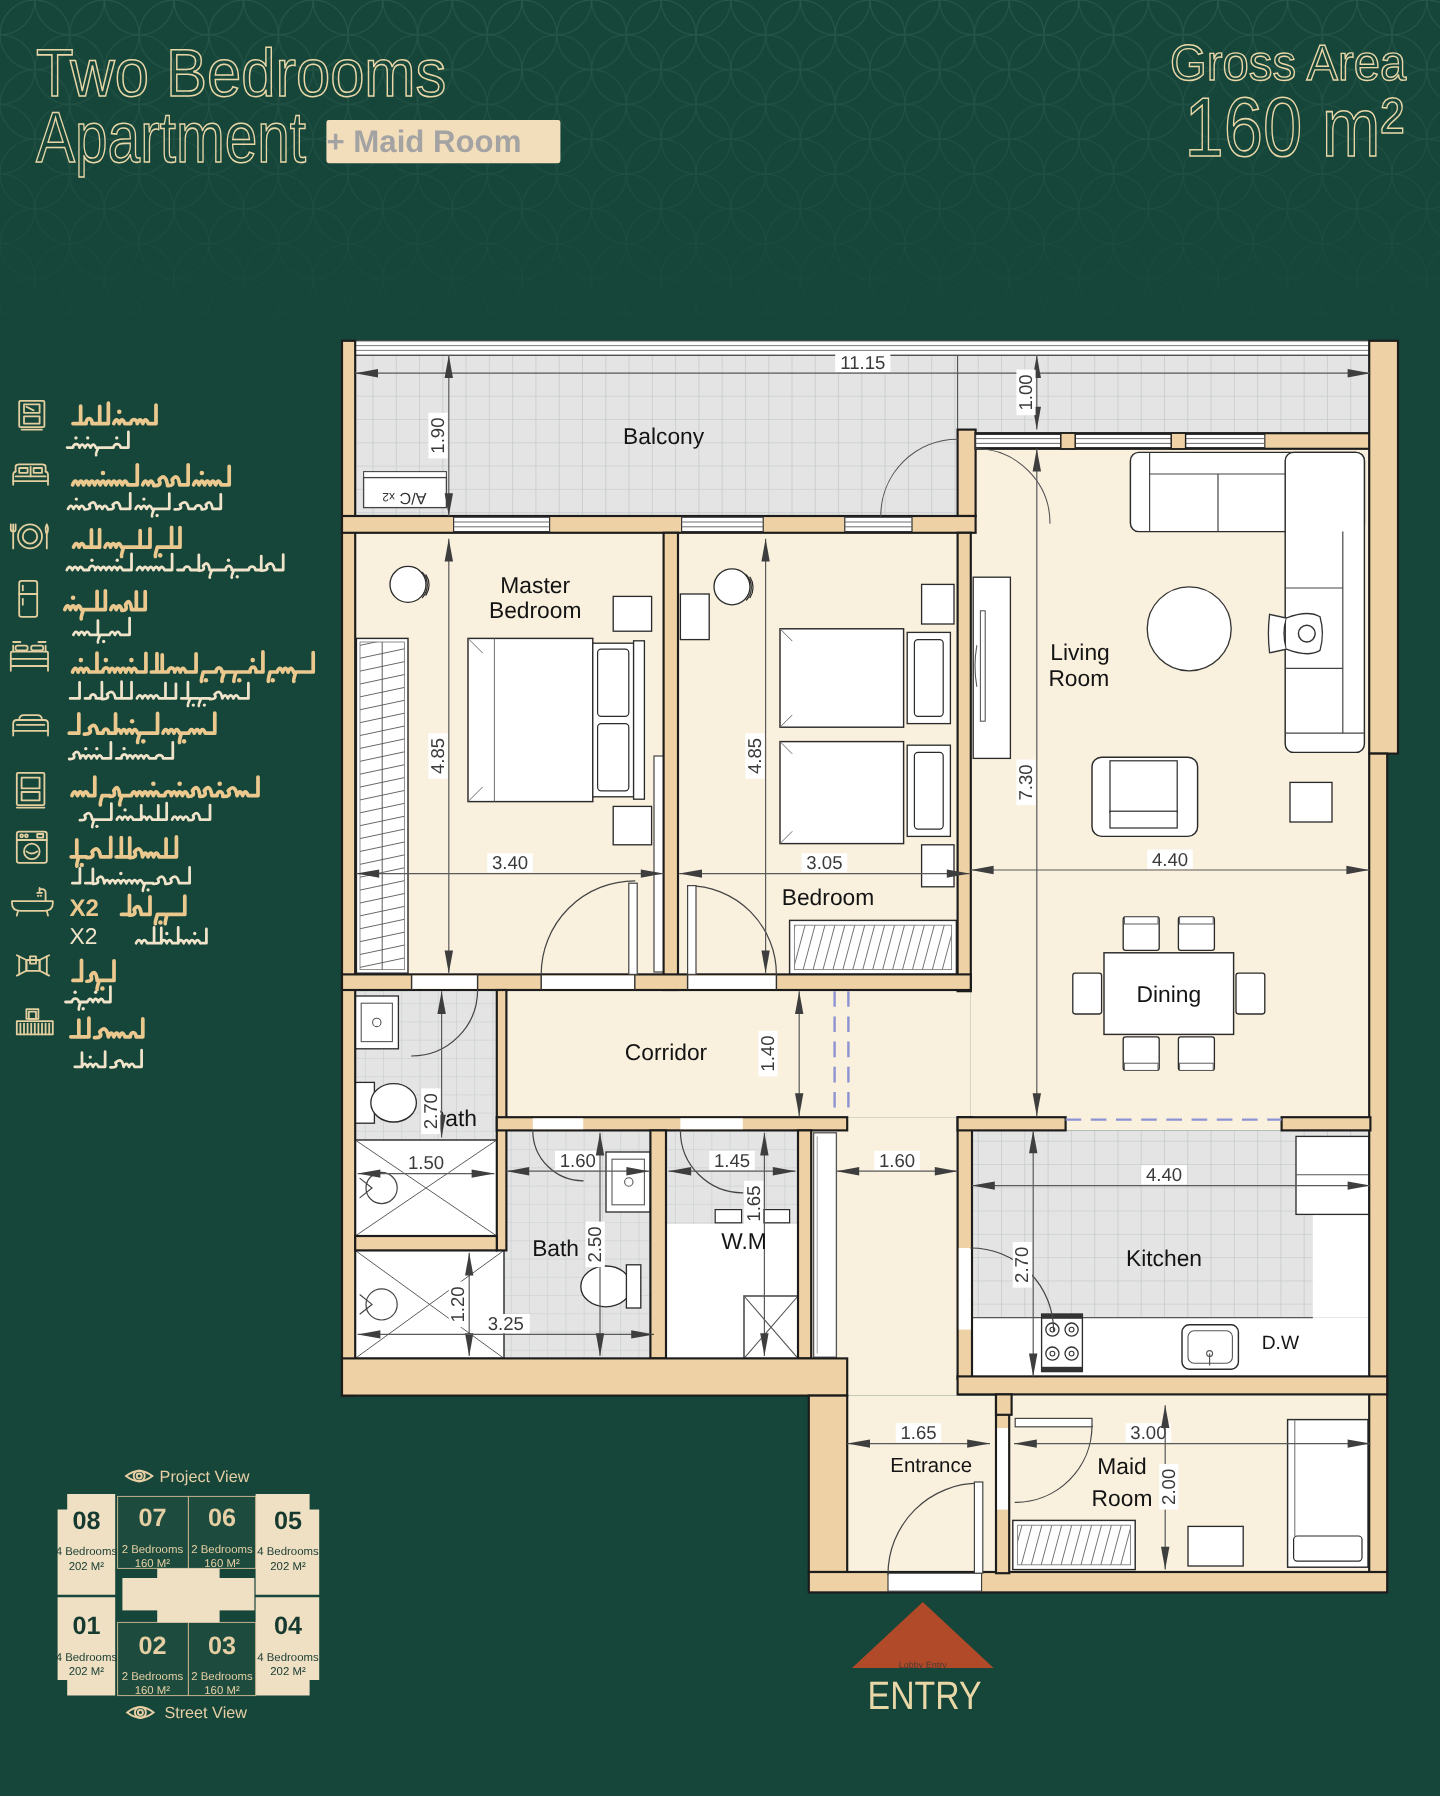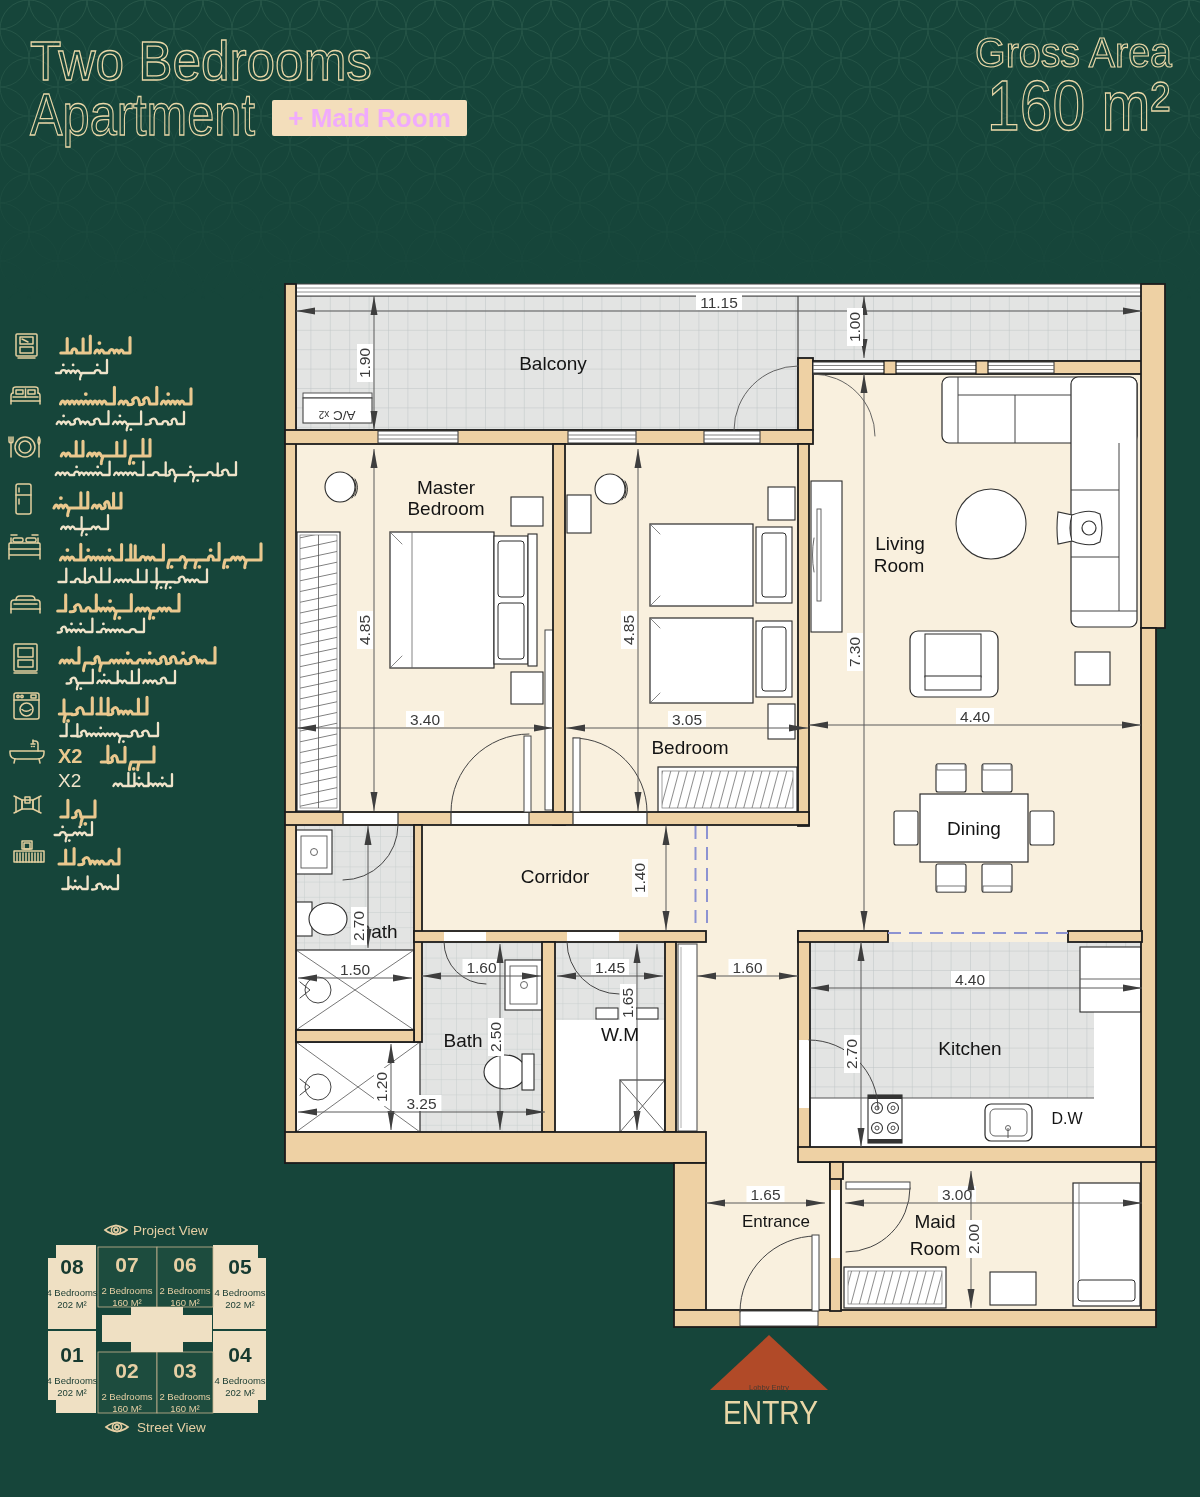--- a/index.html
+++ b/index.html
@@ -592,13 +592,13 @@
       <path d="M 119.0 864 L 119.0 849.1 M 119.0 864 L 113.4 864 M 113.4 864 a 2.4 3.4 0 1 0 -4.8 0 M 108.6 864 L 104.1 864 M 104.1 864 q -2.3 -6.1 -4.6 0 q -2.3 -6.1 -4.6 0 q -2.3 -6.1 -4.6 0 M 90.3 864 q -1.8 -10.5 -7.2 -4.1 q 2.9 5.1 -4.4 4.8 M 74.1 864 L 74.1 848.5 M 74.1 864 L 65.7 864 M 65.7 864 L 65.7 850.1 M 65.7 864 L 59.0 864" fill="none" stroke="#eac88e" stroke-width="3.1" stroke-linecap="round" stroke-linejoin="round"></path>
       <path d="M 118.0 889 L 118.0 875.2 M 118.0 889 L 112.2 889 M 112.2 889 q -2.3 -5.0 -4.6 0 q -2.3 -5.0 -4.6 0 M 103.0 889 q -1.6 -8.7 -6.8 -3.4 q 2.7 4.2 -4.2 3.9 M 87.6 889 L 87.6 876.4 M 87.6 889 L 82.1 889 M 82.1 889 q -2.3 -5.0 -4.6 0 q -2.3 -5.0 -4.6 0 q -2.3 -5.0 -4.6 0 M 68.3 889 L 68.3 877.2 M 68.3 889 L 62.3 889" fill="none" stroke="#efe3c9" stroke-width="2.3" stroke-linecap="round" stroke-linejoin="round"></path>
       <circle cx="75.2" cy="880.9" r="1.4" fill="#efe3c9"></circle>
       <text x="30" y="80" font-family="Liberation Sans, sans-serif" font-size="56" textLength="342" lengthAdjust="spacingAndGlyphs" fill="none" stroke="#e9d7a7" stroke-width="1.3">Two Bedrooms</text>
       <text x="30" y="135" font-family="Liberation Sans, sans-serif" font-size="60" textLength="225" lengthAdjust="spacingAndGlyphs" fill="none" stroke="#e9d7a7" stroke-width="1.3">Apartment</text>
       <text x="975" y="67" font-family="Liberation Sans, sans-serif" font-size="42" textLength="197" lengthAdjust="spacingAndGlyphs" fill="none" stroke="#e9d7a7" stroke-width="1.2">Gross Area</text>
       <text x="987" y="130" font-family="Liberation Sans, sans-serif" font-size="70" textLength="183" lengthAdjust="spacingAndGlyphs" fill="none" stroke="#e9d7a7" stroke-width="1.3">160 m²</text>
       <text x="723" y="1424" font-family="Liberation Sans, sans-serif" font-size="33" textLength="95" lengthAdjust="spacingAndGlyphs" fill="#e9d7a7">ENTRY</text>
     </svg>
 <div style="position:absolute;left:272px;top:100px;width:195px;height:36px;background:#f3debb;border-radius:2px;"></div>
-<div style="position:absolute;left:272px;top:100px;width:195px;height:40px;line-height:36px;text-align:center;color:#f0abfc;font-weight:bold;font-size:26px;">+ Maid Room</div>
+<div style="position:absolute;left:272px;top:100px;width:195px;height:40px;line-height:36px;text-align:left;color:#a3a3a3;font-weight:bold;font-size:26px;">+ Maid Room</div>
 </div>
 </body></html>

